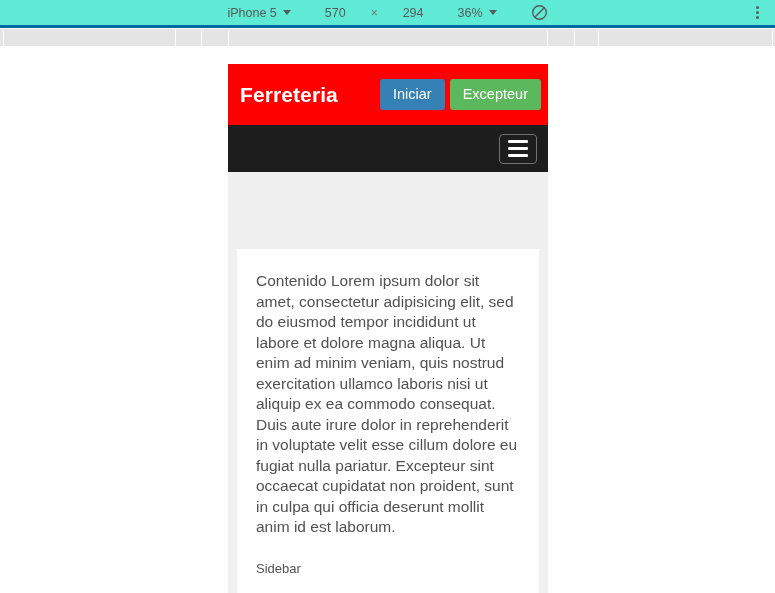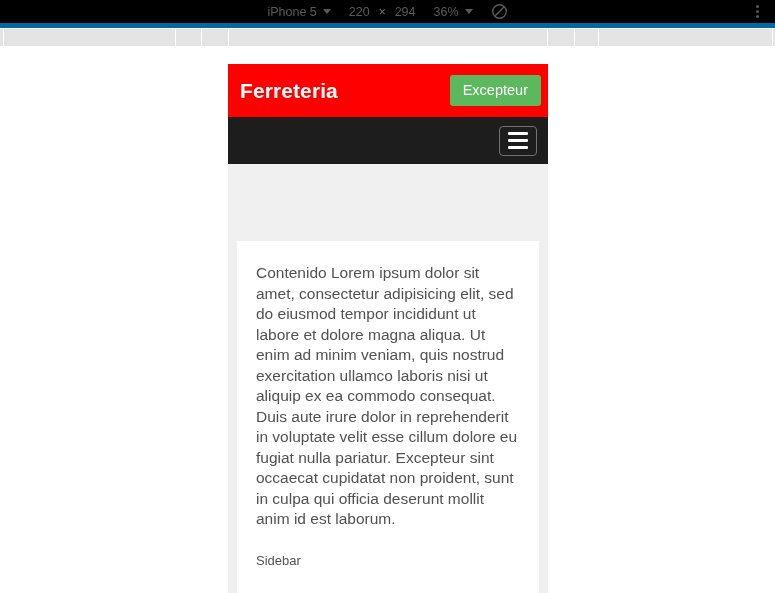--- a/index.html
+++ b/index.html
@@ -7,24 +7,24 @@
     width: 775px; height: 593px;
     background: #ffffff;
     font-family: "Liberation Sans", sans-serif;
     overflow: hidden;
   }
 
   
   .device-toolbar {
     position: absolute; left: 0; top: 0;
     width: 775px; height: 28px;
-    background: #000000;
-    border-bottom: 5px solid #0369a1;
+    background: #5eead4;
+    border-bottom: 3px solid #0369a1;
     display: flex; align-items: center; justify-content: center;
-    gap: 0;
+    gap: 8px;
   }
   .tb-group { display: flex; align-items: center; gap: 5px; }
   .tb-text {
     font-size: 12.5px; color: #5a5a5a;
     font-family: "Liberation Sans", sans-serif;
     white-space: nowrap;
   }
   .caret {
     width: 0; height: 0;
     border-left: 4px solid transparent;
@@ -69,21 +69,21 @@
   .viewport {
     position: absolute;
     left: 228px; top: 17px;
     width: 320px; height: 529px;
     background: #ffffff;
     overflow: hidden;
   }
 
   
   .site-header {
-    height: 53px;
+    height: 61px;
     background: #ff0000;
     display: flex; align-items: center;
     padding: 0 7px 0 12px;
     position: relative;
   }
   .brand {
     color: #ffffff;
     font-size: 21px;
     font-weight: bold;
     letter-spacing: 0.1px;
@@ -165,21 +165,21 @@
 
 <div class="device-toolbar">
 
   <div class="tb-group">
     <span class="tb-text">iPhone 5</span>
     <span class="caret"></span>
   </div>
 
   <span class="sep"></span>
 
-  <span class="tb-text">220</span>
+  <span class="tb-text">570</span>
   <span class="sep-sm"></span>
   <span class="times">×</span>
   <span class="sep-sm"></span>
   <span class="tb-text">294</span>
 
   <span class="sep"></span>
 
   <div class="tb-group">
     <span class="tb-text">36%</span>
     <span class="caret"></span>
@@ -211,20 +211,21 @@
   <span class="tick" style="left:598px"></span>
   <span class="tick" style="left:772px"></span>
 </div>
 
 <div class="stage">
   <div class="viewport">
 
     <div class="site-header">
       <span class="brand">Ferreteria</span>
       <div class="header-actions">
+        <button class="btn btn-primary">Iniciar</button>
         <button class="btn btn-success">Excepteur</button>
       </div>
     </div>
 
     <div class="navbar">
       <button class="navbar-toggle">
         <i></i>
         <i></i>
         <i></i>
       </button>

